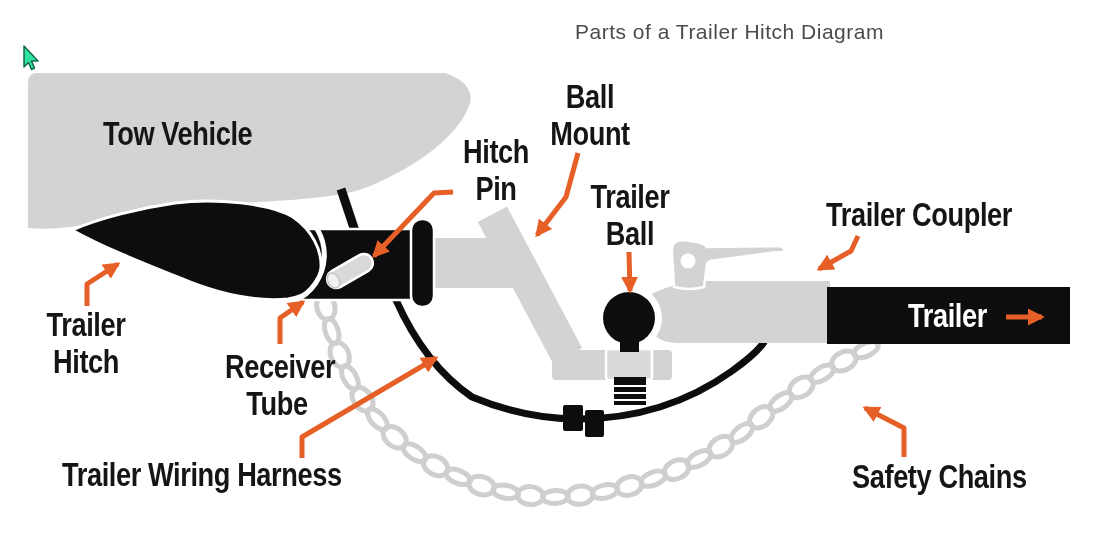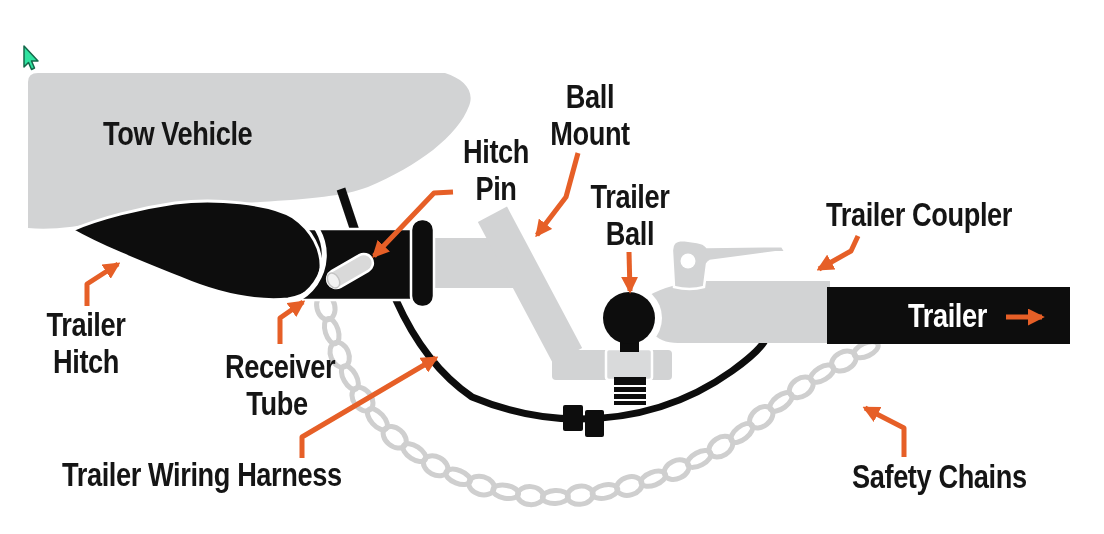--- a/index.html
+++ b/index.html
@@ -140,20 +140,21 @@
       <path d="M302,458 L302,437 L436,358" marker-end="url(#ah)"></path>
       <path d="M904,457 L904,428 L865,408" marker-end="url(#ah)"></path>
       <path d="M1006,317 L1042,317" marker-end="url(#ah)"></path>
     </g>
 
     <g>
       <polygon points="24,46 24,67 28.5,62.5 31.5,69.5 34.5,68 31.5,61 38,61" fill="#2fe3a0" stroke="#14684a" stroke-width="1.5" stroke-linejoin="round"></polygon>
     </g>
   </svg>
 
+  <div class="title t-title">Parts of a Trailer Hitch Diagram</div>
   <div class="lbl t-tow">Tow Vehicle</div>
   <div class="lbl center t-hitchpin">Hitch Pin</div>
   <div class="lbl center t-ballmount">Ball Mount</div>
   <div class="lbl center t-trailerball">Trailer Ball</div>
   <div class="lbl t-coupler">Trailer Coupler</div>
   <div class="lbl center t-trailerhitch">Trailer Hitch</div>
   <div class="lbl center t-receivertube">Receiver Tube</div>
   <div class="lbl t-wiring">Trailer Wiring Harness</div>
   <div class="lbl t-safety">Safety Chains</div>
   <div class="lbl white t-trailer">Trailer</div>

